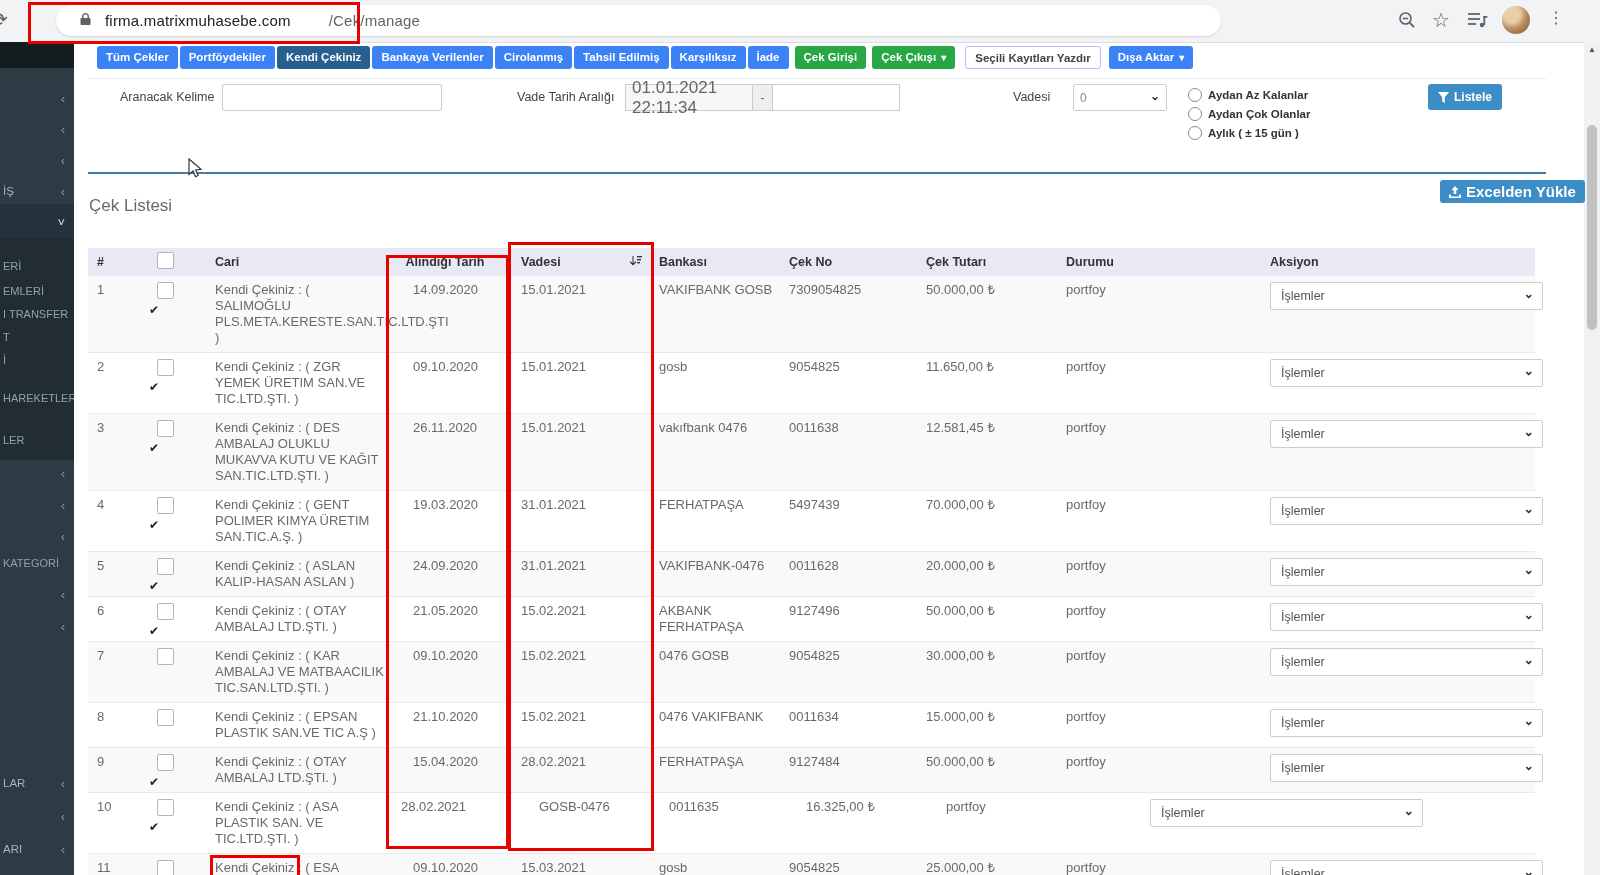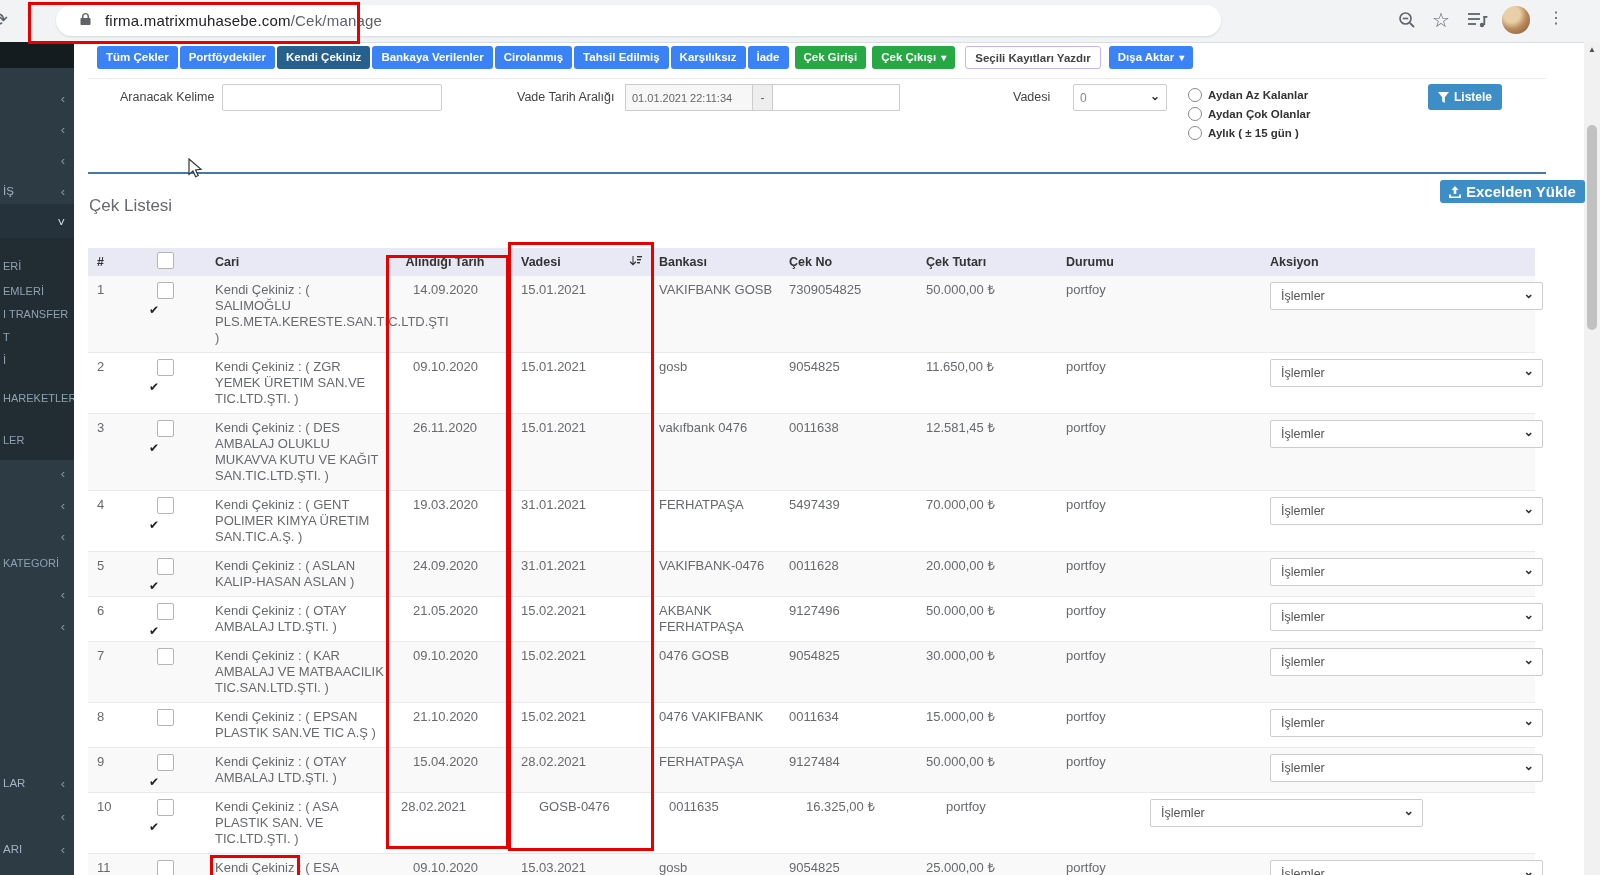--- a/index.html
+++ b/index.html
@@ -6,21 +6,21 @@
   #viewport{position:relative;width:1600px;height:875px;overflow:hidden;
     font-family:"Liberation Sans",sans-serif;background:#fff;}
 
   
   .chrome{position:absolute;left:0;top:0;width:1600px;height:42px;background:#f1f3f4;
     border-bottom:1px solid #dadce0;}
   .omnibox{position:absolute;left:56px;top:5px;width:1165px;height:31px;background:#fff;
     border-radius:16px;box-shadow:0 1px 2px rgba(0,0,0,.12);display:flex;align-items:center;}
   .lock{margin-left:24px;}
   .url{margin-left:14px;font-size:15px;color:#202124;letter-spacing:.2px;}
-  .url .path{color:#5f6368;}
+  .url .path{color:#5f6368;margin-left:38px;}
   .refresh{position:absolute;left:-8px;top:8px;font-size:19px;color:#5f6368;}
   .chrome-ic{position:absolute;top:9px;color:#5f6368;font-size:17px;}
   .avatar{position:absolute;left:1502px;top:6px;width:28px;height:28px;border-radius:50%;
     background:radial-gradient(circle at 35% 30%,#e8cfa8 0 30%,#b98a5a 55%,#7c5433 100%);}
   .dots{left:1548px;top:8px;font-size:16px;}
 
   
   .vscroll{position:absolute;right:0;top:42px;width:16px;height:833px;background:#f1f1f1;}
   .vscroll .arrow{position:absolute;top:3px;left:4px;font-size:8px;color:#505050;}
   .vscroll .thumb{position:absolute;top:83px;left:3px;width:10px;height:205px;background:#c1c1c1;border-radius:5px;}
@@ -44,21 +44,21 @@
   .tbtn.active{background:#275f8f;}
   .tbtn.green{background:#28a745;margin-left:4px;}
   .tbtn.white{background:#fff;color:#444;border:1px solid #c4b5fd;margin-left:8px;margin-right:8px;height:13px;}
   .tbtn .caret{margin-left:5px;font-size:10px;}
 
   
   .flabel{position:absolute;font-size:12.5px;font-weight:normal;color:#444;}
   .finput{position:absolute;height:25px;border:1px solid #ccc;border-radius:2px;background:#fff;
     font-size:12px;color:#666;padding:0 6px;font-family:"Liberation Sans",sans-serif;box-sizing:content-box;}
   .date-group{position:absolute;left:625px;top:84px;display:flex;}
-  .dinput{width:114px;height:25px;border:1px solid #ccc;background:#f7f7f7;font-size:11px;
+  .dinput{width:114px;height:25px;border:1px solid #ccc;background:#f7f7f7;font-size:17px;
     color:#666;padding:0 6px;display:flex;align-items:center;}
   .dsep{width:19px;height:25px;border:1px solid #ccc;border-left:none;border-right:none;background:#eee;
     color:#666;font-size:12px;display:flex;align-items:center;justify-content:center;}
   .dinput.empty{background:#fff;}
   .vselect{position:absolute;left:1073px;top:84px;width:80px;height:25px;border:1px solid #ccc;
     border-radius:2px;background:#fff;font-size:12px;color:#888;display:flex;align-items:center;
     padding:0 6px;justify-content:space-between;}
   .vselect .sel-caret{color:#333;font-weight:bold;font-size:12px;margin-top:-4px;}
   .radios{position:absolute;left:1188px;top:85px;}
   .radio{display:flex;align-items:center;height:19px;}

